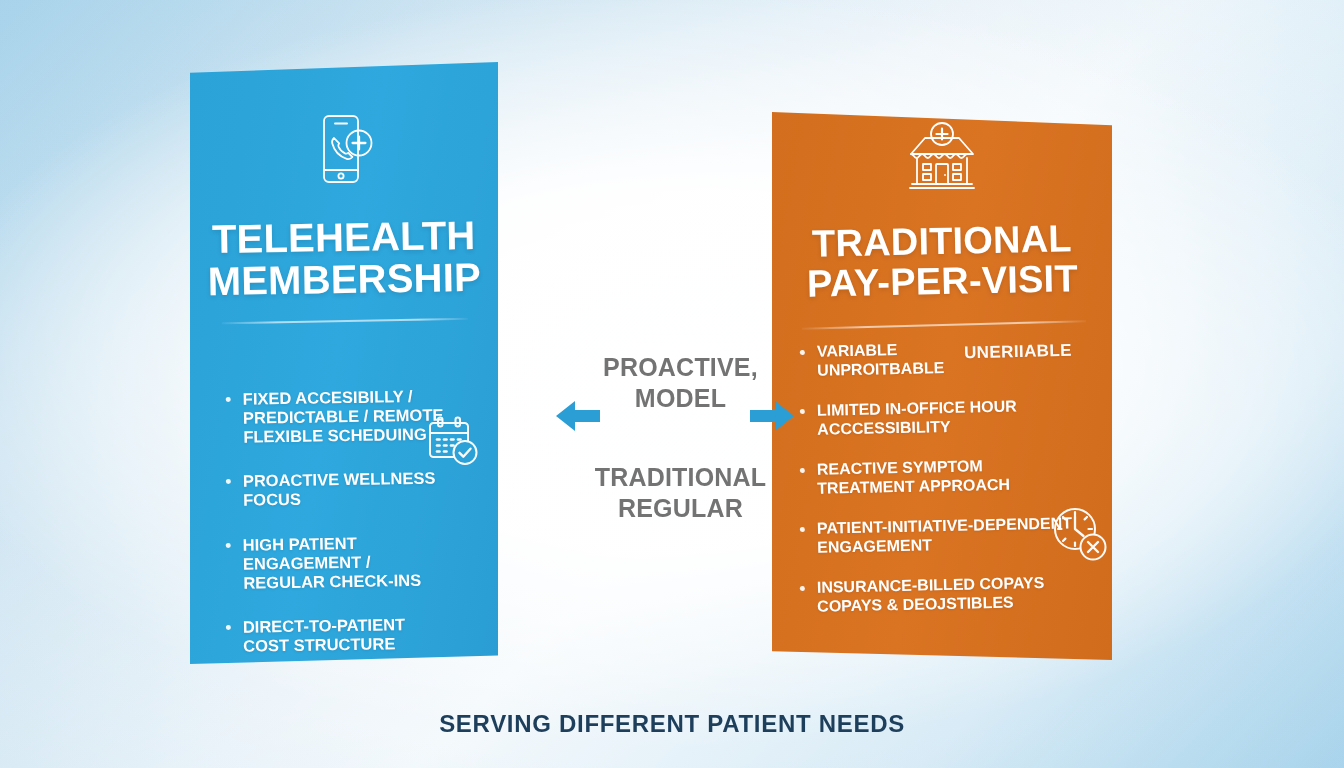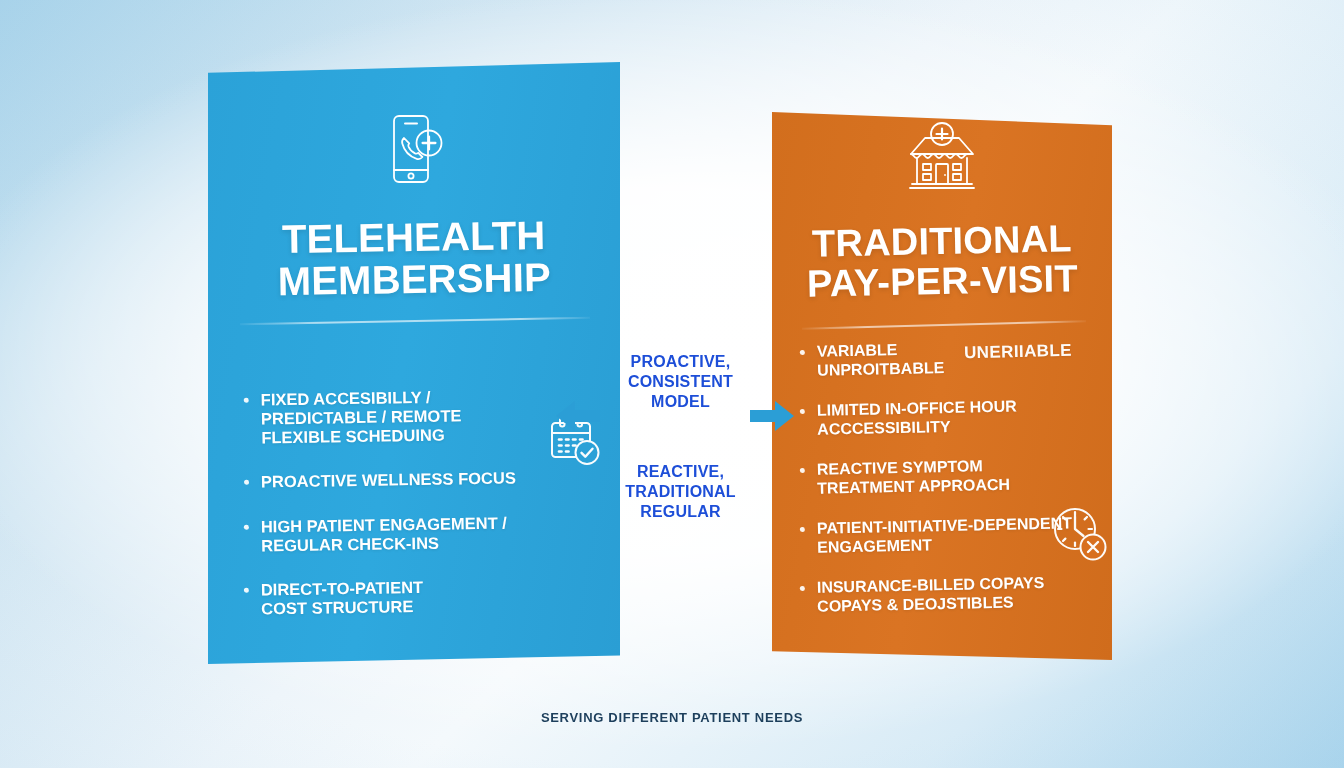--- a/index.html
+++ b/index.html
@@ -23,21 +23,21 @@
     background:radial-gradient(ellipse 95% 90% at 50% 50%, rgba(255,255,255,0) 55%, rgba(168,210,235,0.30) 100%);
   }
 
   
   .panel {
     position:absolute;
     overflow:hidden;
     box-shadow:0 18px 40px rgba(40,70,95,0.22);
   }
   #panel-left {
-    left:208px; top:62px; width:412px; height:602px;
+    left:190px; top:62px; width:308px; height:602px;
     background:linear-gradient(100deg, #2ba2d8 0%, #2ea8de 48%, #2a9ed4 100%);
     clip-path:polygon(0% 1.8%, 100% 0%, 100% 98.6%, 0% 100%);
   }
   #panel-right {
     left:772px; top:112px; width:340px; height:548px;
     background:linear-gradient(100deg, #d26e1d 0%, #da7423 50%, #d06c1c 100%);
     clip-path:polygon(0% 0%, 100% 2.4%, 100% 100%, 0% 98.4%);
   }
   .panel-inner { position:absolute; inset:0; }
 
@@ -112,37 +112,37 @@
   }
 
   
   #center-block {
     position:absolute;
     left:560px; top:340px; width:230px; height:230px;
     text-align:center;
   }
   .center-caption {
     position:absolute; left:11px; right:0;
-    color:#1d4ed8; font-weight:bold; font-size:16px;
+    color:#737373; font-weight:bold; font-size:25px;
     line-height:1.25; letter-spacing:0.2px;
   }
   #caption-top    { top:12px; }
   #caption-bottom { top:122px; }
   .center-caption span { display:block; }
 
   .arrow { position:absolute; top:58px; width:44px; height:36px; }
   .arrow svg { width:100%; height:100%; display:block; }
   #arrow-left  { left:-4px; }
   #arrow-right { right:-4px; }
 
   
   #footer-caption {
     position:absolute; left:0; right:12px; top:710px;
     text-align:center;
-    color:#1d3f5c; font-weight:bold; font-size:13px;
+    color:#1d3f5c; font-weight:bold; font-size:24px;
     letter-spacing:0.7px;
     margin-left:12px;
   }
 </style>
 </head>
 <body>
 
 <div id="bg-layer"></div>
 <div id="bg-vignette"></div>
 
@@ -323,25 +323,23 @@
   </div>
 
   <div class="arrow" id="arrow-right">
     <svg viewBox="0 0 44 36" fill="#2b9ed6">
       <path d="M44 18L25 3v9H0v12h25v9z"></path>
     </svg>
   </div>
 
   <div class="center-caption" id="caption-top">
     <span>PROACTIVE,</span>
-    <span>CONSISTENT</span>
     <span>MODEL</span>
   </div>
 
   <div class="center-caption" id="caption-bottom">
-    <span>REACTIVE,</span>
     <span>TRADITIONAL</span>
     <span>REGULAR</span>
   </div>
 
 </div>
 
 <div id="footer-caption">SERVING DIFFERENT PATIENT NEEDS</div>
 
 </body></html>

